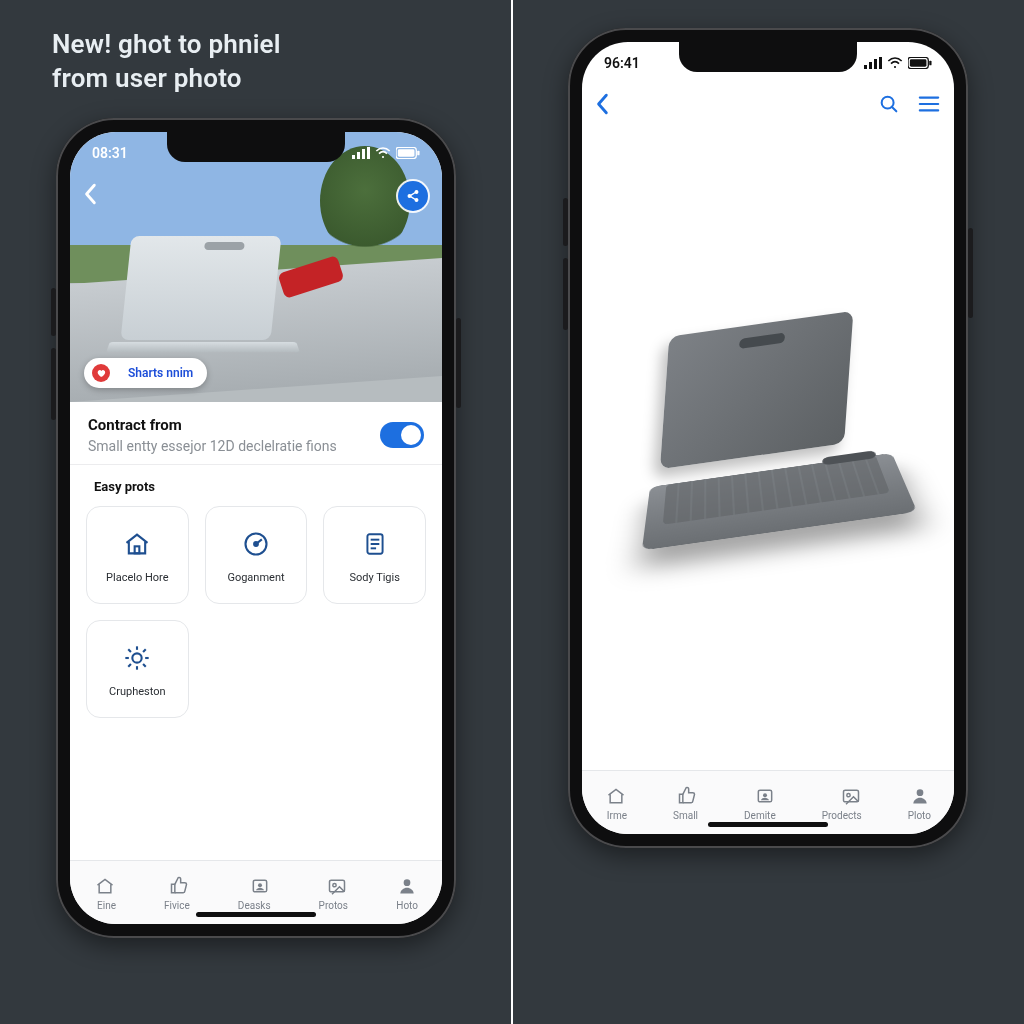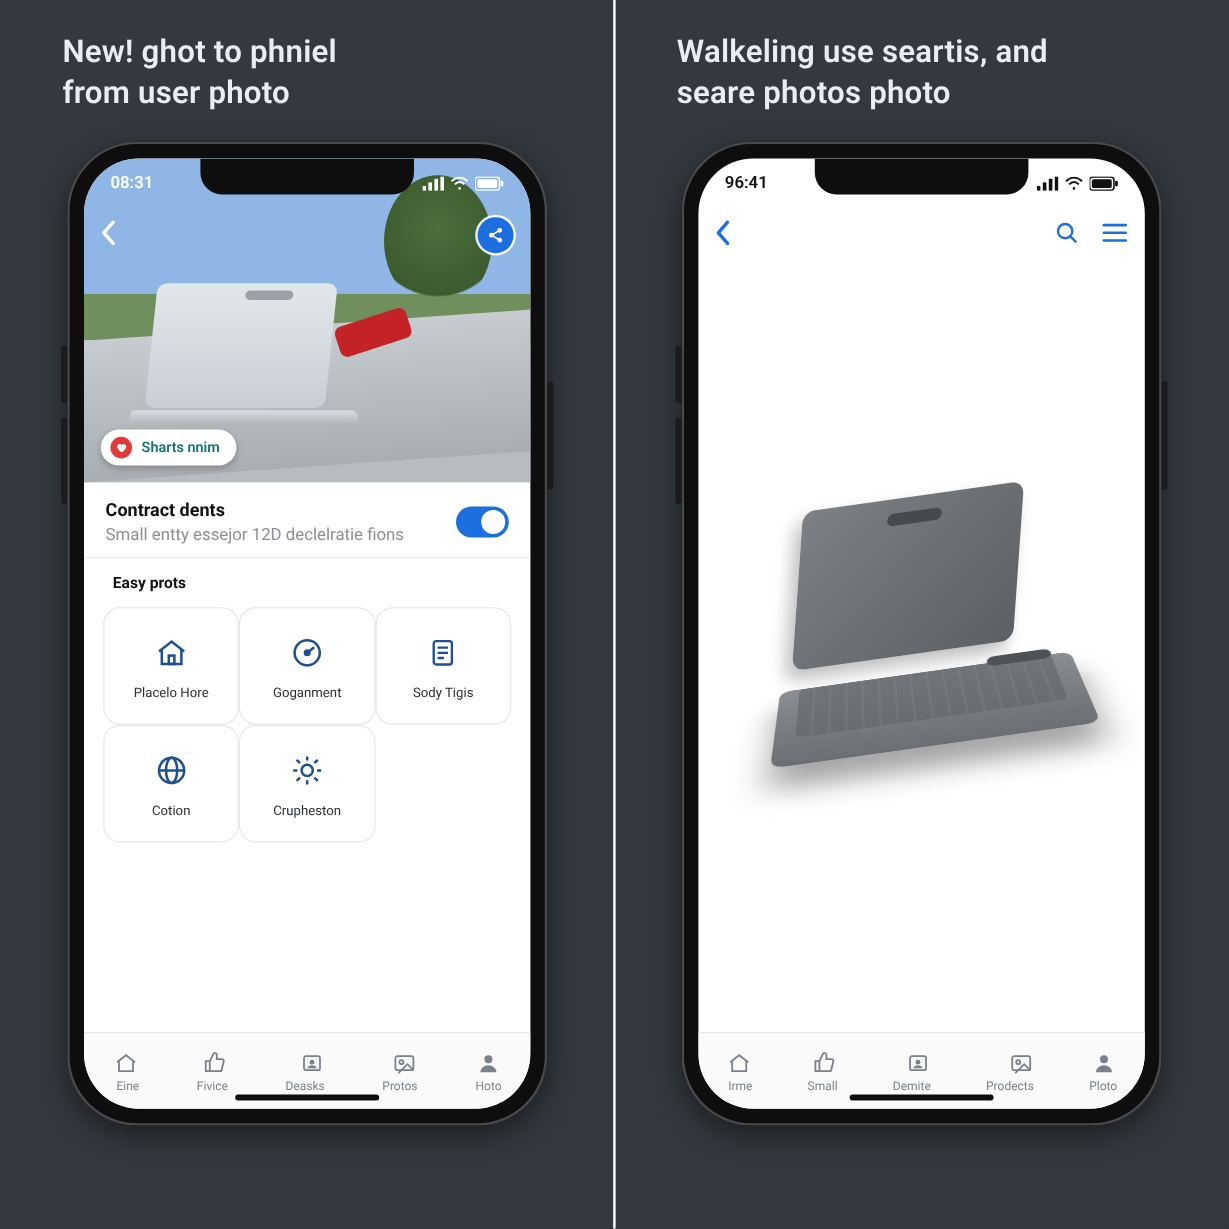--- a/index.html
+++ b/index.html
@@ -115,41 +115,41 @@
     position:absolute; left:38px; bottom:46px; width:190px; height:120px;
   }
   .hero .laptop .base{position:absolute;left:0;bottom:0;width:190px;height:18px;background:linear-gradient(#d7dde1,#b4bbbf);border-radius:4px;transform:perspective(400px) rotateX(55deg);}
   .hero .laptop .lid{position:absolute;left:18px;bottom:16px;width:150px;height:104px;background:linear-gradient(#e2e7ea,#c8cfd4);border-radius:8px;transform:skewX(-6deg);}
   .hero .laptop .slot{position:absolute;left:74px;top:6px;width:40px;height:8px;background:#9ba2a7;border-radius:4px;}
   .hero .tree{position:absolute;right:32px;top:14px;width:90px;height:110px;background:radial-gradient(circle at 50% 40%,#4c6f3c,#3b5a2e 70%,transparent 72%);border-radius:50%;}
   .hero .usb{position:absolute;right:100px;bottom:112px;width:62px;height:26px;background:#c42326;border-radius:6px;transform:rotate(-18deg);}
   .hero .pill{
     position:absolute;left:14px;bottom:14px;
     background:#fff;border-radius:16px;height:30px;padding:0 14px 0 8px;
-    display:flex;align-items:center;gap:8px;font-size:12px;font-weight:600;color:#0f766e;
+    display:flex;align-items:center;gap:18px;font-size:12px;font-weight:600;color:#1d4ed8;
     box-shadow:0 2px 6px rgba(0,0,0,.25);
   }
   .hero .pill .dot{width:18px;height:18px;border-radius:50%;background:#e03a3a;display:flex;align-items:center;justify-content:center;}
 
   .section {
     padding: 14px 18px 10px 18px;
     border-bottom:1px solid #ececee;
   }
   .section.row { display:flex; align-items:center; justify-content:space-between; }
   .section h3 { font-size:15px; font-weight:700; color:#111; margin-bottom:4px;}
   .section p  { font-size:14px; color:#8a8f95; }
 
   .toggle {
     width:44px;height:26px;border-radius:13px;background:#1d6fe0;position:relative;flex:none;
   }
   .toggle::after{content:"";position:absolute;right:3px;top:3px;width:20px;height:20px;border-radius:50%;background:#fff;}
 
   .grid-title{font-size:13px;font-weight:700;color:#111;padding:14px 18px 6px 24px;}
   .tile-grid{
-    display:grid;grid-template-columns:repeat(3,1fr);gap:0;padding:6px 16px 0 16px;
+    display:grid;grid-template-columns:repeat(3,1fr);gap:16px;padding:6px 16px 0 16px;
   }
   .tile{
     border:1px solid #e5e7ea;border-radius:14px;height:98px;
     display:flex;flex-direction:column;align-items:center;justify-content:center;gap:10px;
     background:#fff;
   }
   .tile .ic{width:34px;height:34px;display:flex;align-items:center;justify-content:center;color:#1e4f90;}
   .tile span{font-size:11px;color:#2a2e33;}
 
   .tab-bar{
@@ -275,21 +275,21 @@
                     <line x1="8" y1="13" x2="16" y2="18"></line>
                   </svg>
               </span>
             </div>
           </div>
         </div>
       </div>
 
       <div class="section row">
         <div>
-          <h3>Contract dents</h3>
+          <h3>Contract from</h3>
           <p>Small entty essejor 12D declelratie fions</p>
         </div>
         <div class="toggle"></div>
       </div>
 
       <div class="grid-title">Easy prots</div>
       <div class="tile-grid">
         <div class="tile">
           <div class="ic">
               <svg width="28" height="28" viewBox="0 0 24 24" fill="none" stroke="currentColor" stroke-width="1.8">
@@ -313,30 +313,20 @@
         <div class="tile">
           <div class="ic">
               <svg width="26" height="28" viewBox="0 0 24 24" fill="none" stroke="currentColor" stroke-width="1.8">
                 <rect x="5" y="3" width="14" height="18" rx="2"></rect>
                 <line x1="8" y1="8" x2="16" y2="8"></line>
                 <line x1="8" y1="12" x2="16" y2="12"></line>
                 <line x1="8" y1="16" x2="13" y2="16"></line>
               </svg>
             </div>
           <span>Sody Tigis</span>
-        </div>
-        <div class="tile">
-          <div class="ic">
-              <svg width="28" height="28" viewBox="0 0 24 24" fill="none" stroke="currentColor" stroke-width="1.8">
-                <circle cx="12" cy="12" r="9"></circle>
-                <ellipse cx="12" cy="12" rx="4" ry="9"></ellipse>
-                <line x1="3" y1="12" x2="21" y2="12"></line>
-              </svg>
-            </div>
-          <span>Cotion</span>
         </div>
         <div class="tile">
           <div class="ic">
               <svg width="28" height="28" viewBox="0 0 24 24" fill="none" stroke="currentColor" stroke-width="1.8">
                 <circle cx="12" cy="12" r="4"></circle>
                 <line x1="12" y1="2" x2="12" y2="5"></line>
                 <line x1="12" y1="19" x2="12" y2="22"></line>
                 <line x1="2" y1="12" x2="5" y2="12"></line>
                 <line x1="19" y1="12" x2="22" y2="12"></line>
                 <line x1="4.5" y1="4.5" x2="6.8" y2="6.8"></line>
@@ -398,21 +388,20 @@
           <span>Hoto</span>
         </div>
       </div>
 
       <div class="home-ind"></div>
     </div>
   </div>
 </div>
 
 <div class="panel">
-  <div class="headline">Walkeling use seartis, and<br>seare photos photo</div>
 
   <div class="phone">
     <div class="btn-side btn-vol1"></div>
     <div class="btn-side btn-vol2"></div>
     <div class="btn-side btn-pwr"></div>
 
     <div class="screen">
       <div class="notch"></div>
 
       <div class="status-bar">

